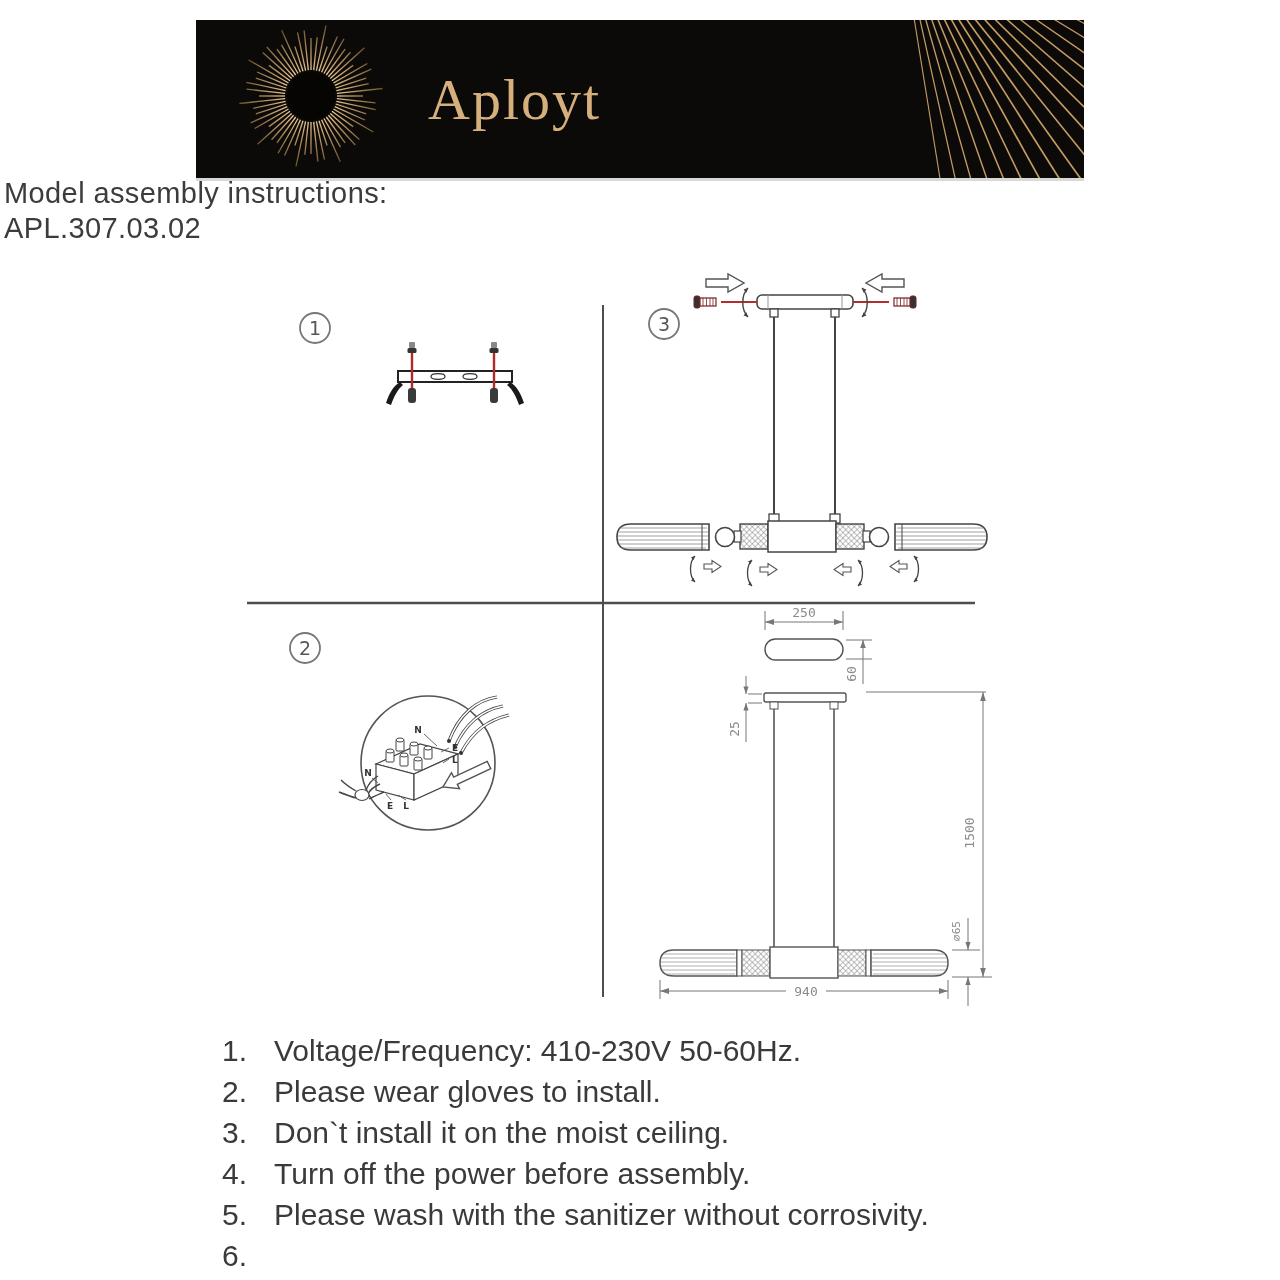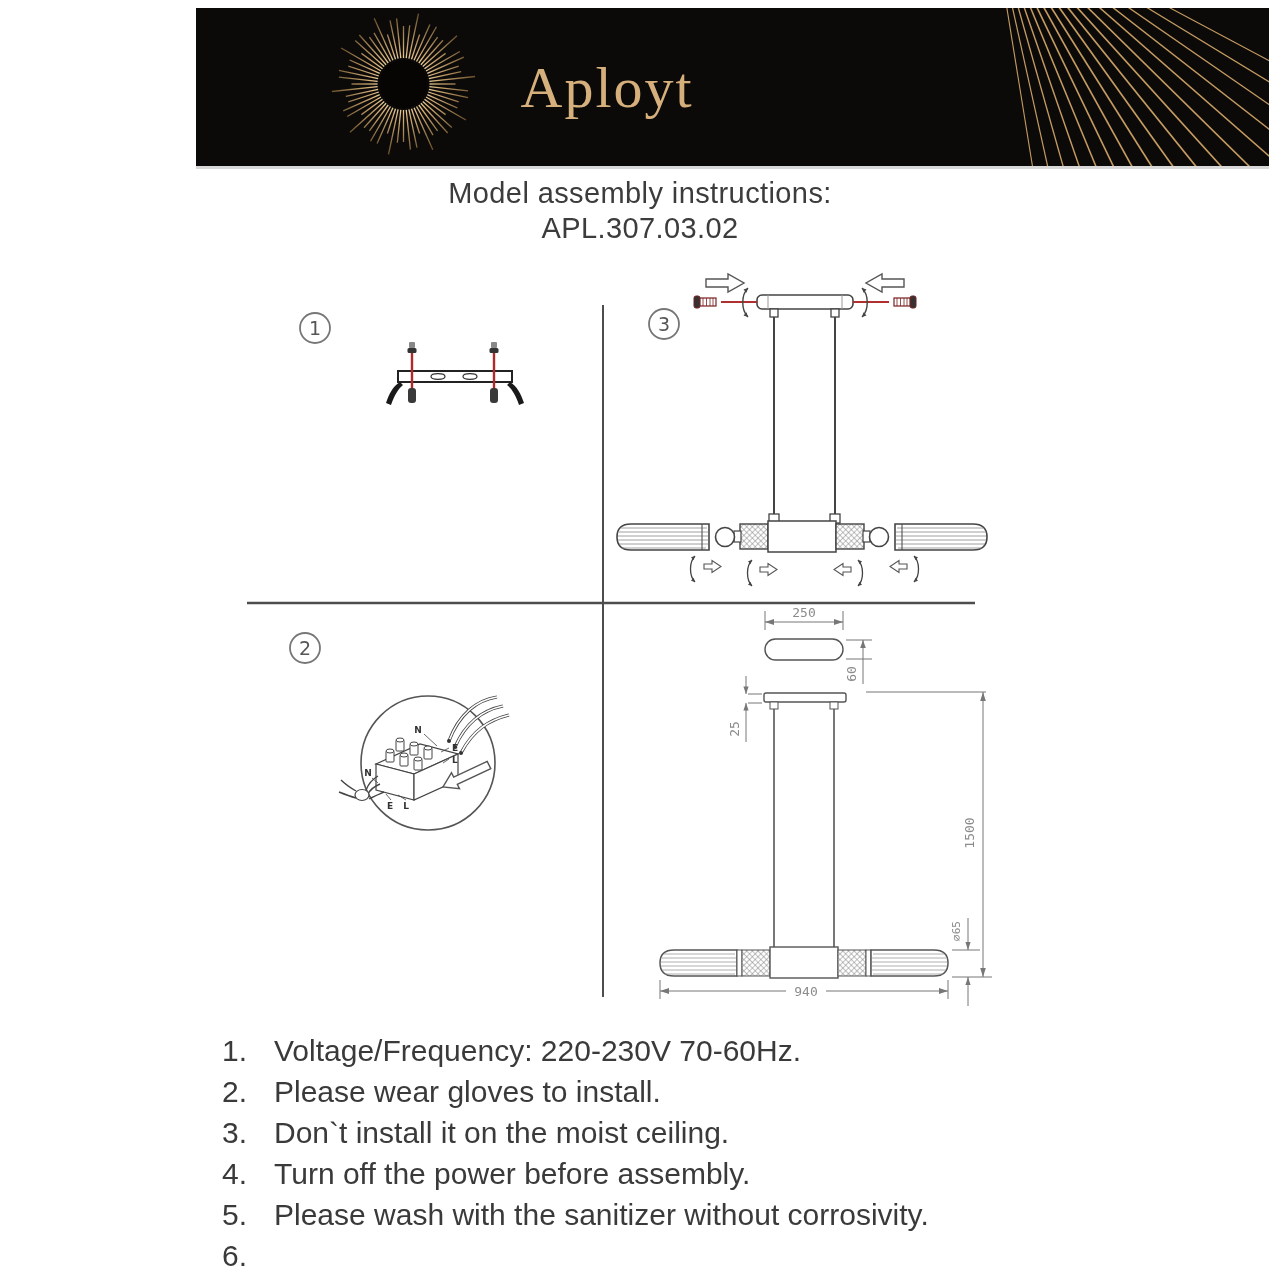--- a/index.html
+++ b/index.html
@@ -1,21 +1,21 @@
 <!DOCTYPE html>
 <html><head>
 <meta charset="utf-8">
 <style>
   html,body{margin:0;padding:0;}
   body{width:1280px;height:1280px;background:#ffffff;position:relative;overflow:hidden;
        font-family:"Liberation Sans",sans-serif;}
-  .banner{position:absolute;left:196px;top:8px;width:1073px;height:158px;background:#0c0a08;
+  .banner{position:absolute;left:196px;top:20px;width:888px;height:158px;background:#0c0a08;
           border-bottom:3px solid #d8d8d8;z-index:1;}
   .banner svg{position:absolute;left:0;top:0;width:100%;height:100%;}
-  .title{position:absolute;left:16px;width:1248px;text-align:center;color:#3c3c3c;font-size:29px;
+  .title{position:absolute;left:4px;width:1248px;color:#3c3c3c;font-size:29px;
          line-height:34px;letter-spacing:.4px;z-index:3;}
   #t1{top:176px;} #t2{top:211px;}
   .diagram-svg{position:absolute;left:0;top:0;width:1280px;height:1280px;z-index:2;}
   .instructions{position:absolute;left:222px;top:1030px;color:#3a3a3a;font-size:30px;z-index:3;}
   .instr-row{display:flex;height:41px;align-items:center;}
   .instr-num{width:38px;}
   .instr-text{margin-left:14px;white-space:nowrap;}
   .dimtxt{font-family:"DejaVu Sans Mono",monospace;font-size:13px;fill:#8b8b8b;stroke:none;}
   .wiretxt{font-family:"DejaVu Sans",sans-serif;font-size:9px;fill:#333;stroke:none;font-weight:bold;}
   .stepnum{font-family:"DejaVu Sans",sans-serif;font-size:19px;fill:#555;stroke:none;}
@@ -344,21 +344,21 @@
     <line x1="968" y1="977" x2="968" y2="1006"></line>
     <path d="M968,950 l-2.6,-8 h5.2 z" fill="#777" stroke="none"></path>
     <path d="M968,977 l-2.6,8 h5.2 z" fill="#777" stroke="none"></path>
     <text class="dimtxt" transform="rotate(-90 960 931)" x="960" y="931" text-anchor="middle" style="font-size:11px">⌀65</text>
   </g>
 </svg>
 
 <div class="instructions">
   <div class="instr-row">
     <span class="instr-num">1.</span>
-    <span class="instr-text">Voltage/Frequency: 220-230V 70-60Hz.</span>
+    <span class="instr-text">Voltage/Frequency: 410-230V 50-60Hz.</span>
   </div>
   <div class="instr-row">
     <span class="instr-num">2.</span>
     <span class="instr-text">Please wear gloves to install.</span>
   </div>
   <div class="instr-row">
     <span class="instr-num">3.</span>
     <span class="instr-text">Don`t install it on the moist ceiling.</span>
   </div>
   <div class="instr-row">

